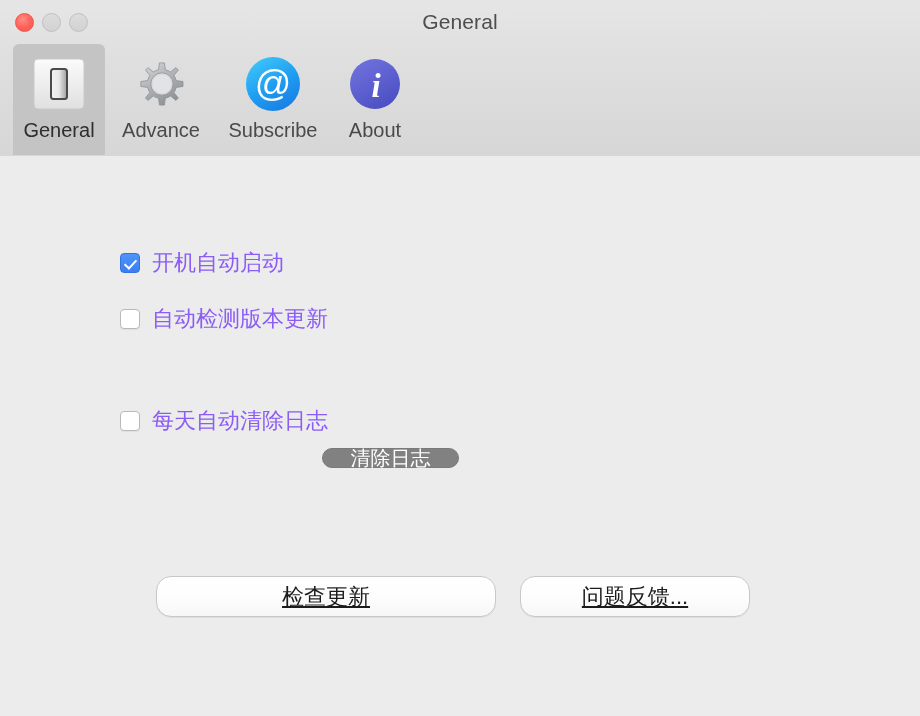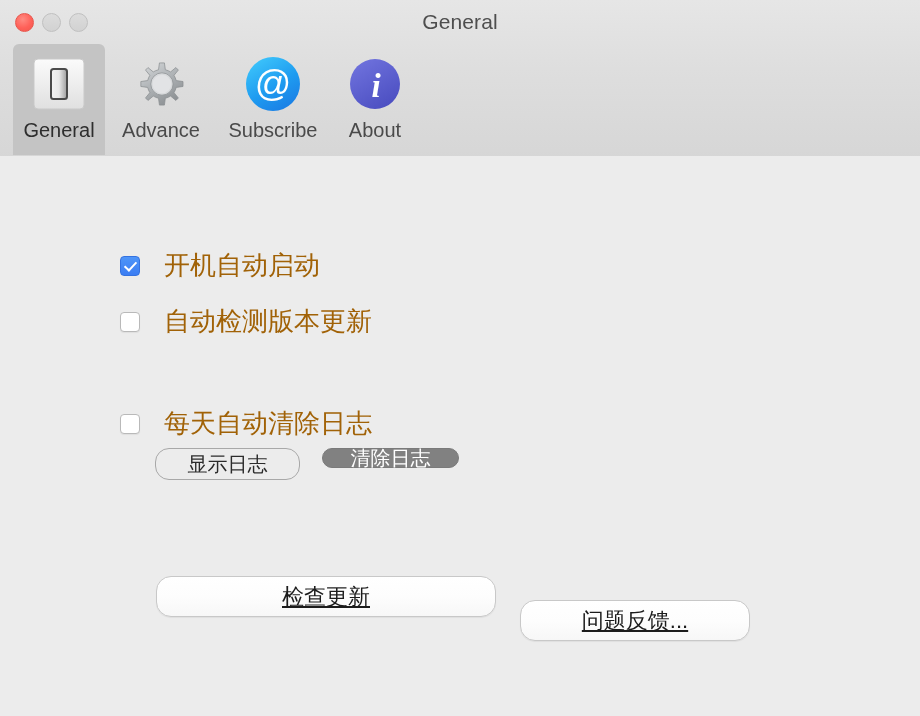--- a/index.html
+++ b/index.html
@@ -149,23 +149,23 @@
     position: absolute;
     left: 6px;
     top: 2.5px;
     width: 5px;
     height: 10px;
     border: solid #ffffff;
     border-width: 0 2.4px 2.4px 0;
     transform: rotate(43deg);
   }
   .check-label {
-    font-size: 26px;
-    color: #a16207;
-    margin-left: 24px;
+    font-size: 22px;
+    color: #8b5cf6;
+    margin-left: 12px;
     white-space: nowrap;
   }
 
   
   .pill {
     position: absolute;
     display: flex;
     align-items: center;
     justify-content: center;
     border-radius: 14px;
@@ -306,30 +306,27 @@
     <div class="check-row" style="left:120px; top:148px;">
       <div class="checkbox off"></div>
       <div class="check-label">自动检测版本更新</div>
     </div>
 
     <div class="check-row" style="left:120px; top:250px;">
       <div class="checkbox off"></div>
       <div class="check-label">每天自动清除日志</div>
     </div>
 
-    <div class="pill light-pill" style="left:155px; top:292px; width:145px; height:32px;">
-      <span>显示日志</span>
-    </div>
 
     <div class="pill dark-pill" style="left:322px; top:292px; width:137px; height:20px;">
       <span>清除日志</span>
     </div>
 
     <div class="push-btn" style="left:156px; top:420px; width:340px; height:41px;">
       <span>检查更新</span>
     </div>
 
-    <div class="push-btn" style="left:520px; top:444px; width:230px; height:41px;">
+    <div class="push-btn" style="left:520px; top:420px; width:230px; height:41px;">
       <span>问题反馈...</span>
     </div>
 
   </div>
 </div>
 
 </body></html>

